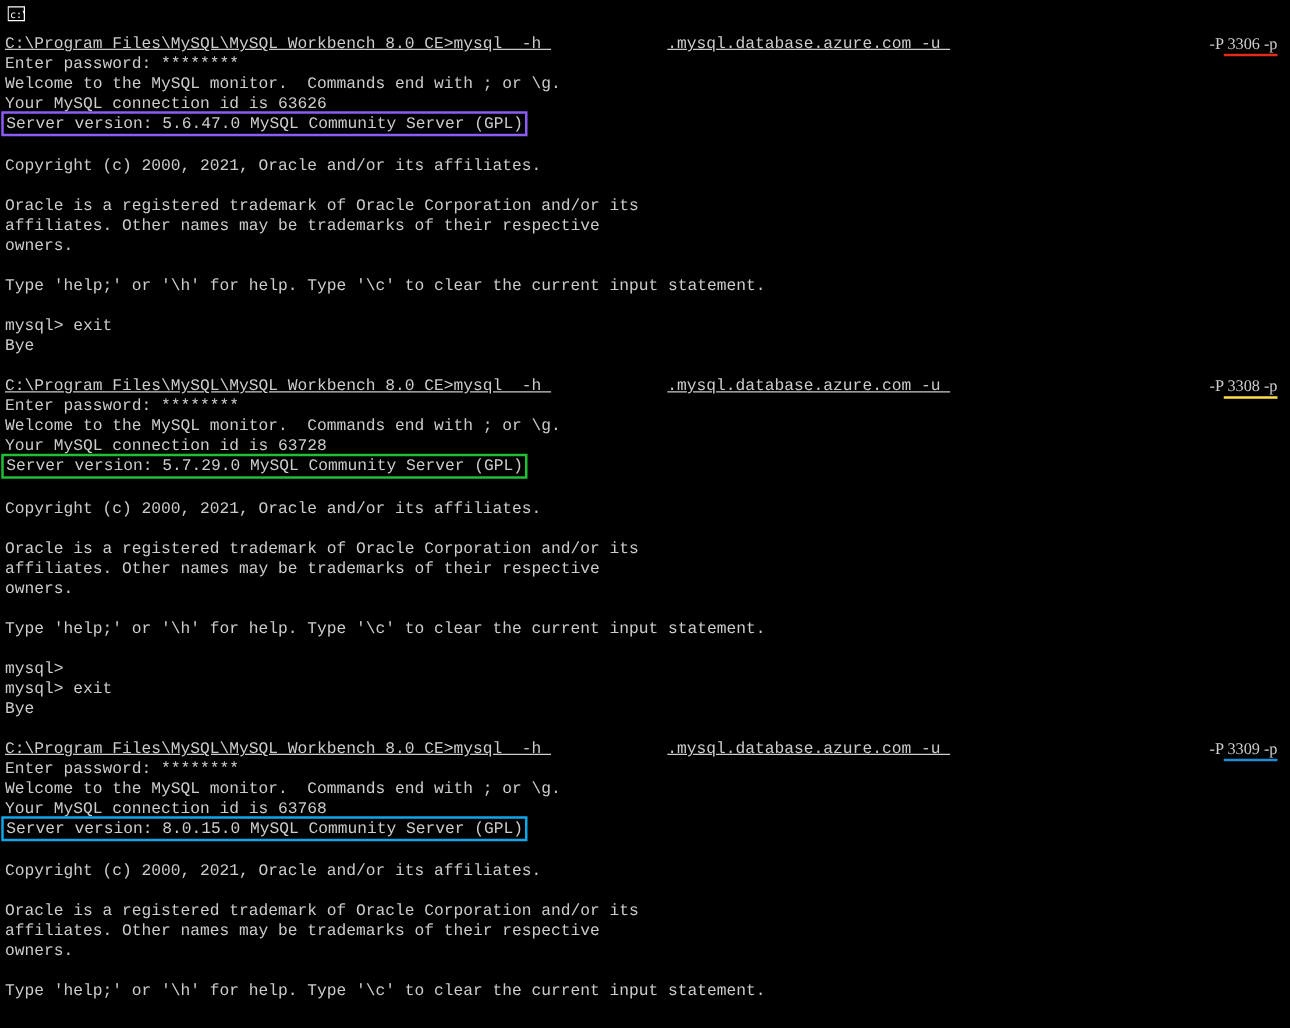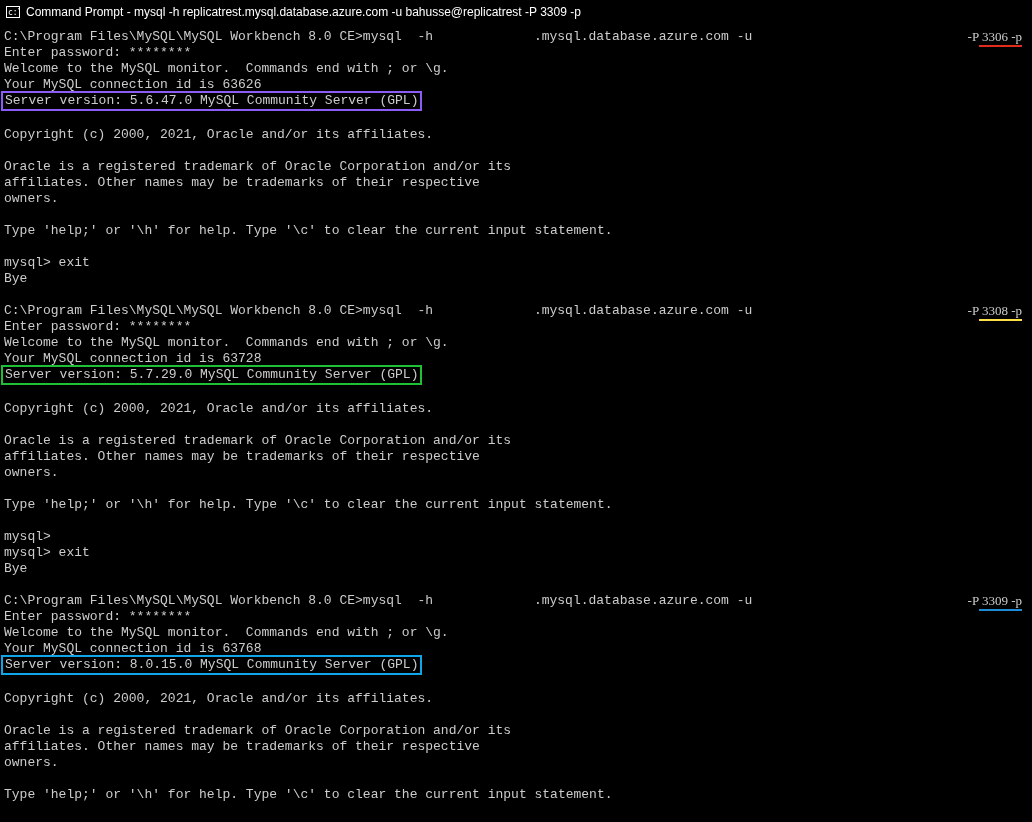--- a/index.html
+++ b/index.html
@@ -37,31 +37,30 @@
       position: relative;
     }
     .line { display: block; min-height: 16px; }
     .underline-red { border-bottom: 2px solid #e32b1c; padding-bottom: 1px; }
     .underline-green { border-bottom: 2px solid #fde047; padding-bottom: 1px; }
     .underline-blue { border-bottom: 2px solid #1f8dd6; padding-bottom: 1px; }
     .box-red { border: 2px solid #8b5cf6; display: inline-block; padding: 0 2px; margin-top:-2px; margin-left:-3px;}
     .box-green { border: 2px solid #1fbf36; display: inline-block; padding: 0 2px; margin-top:-2px; margin-left:-3px;text-align:right;}
     .box-blue { border: 2px solid #0ea5e9; display: inline-block; padding: 0 2px; margin-top:-2px; margin-left:-3px;}
     .connect-row { display: flex; }
-    .connect-left { flex: 0 0 auto; }
+    .connect-left { flex: 0 0 auto; text-decoration: underline; }
     .connect-mid { flex: 0 0 auto; width: 93px; }
-    .connect-gap { flex: 0 0 auto; }
+    .connect-gap { flex: 0 0 auto; text-decoration: underline; }
     .connect-right { margin-left: auto; padding-right: 6px; font-family: Liberation Serif, serif; }
   </style>
 </head>
 <body>
 
 <div class="titlebar">
   <span class="titlebar-icon">
     <svg width="14" height="14" viewBox="0 0 14 14">
       <rect x="0.5" y="1.5" width="13" height="11" fill="#000" stroke="#fff" stroke-width="1"></rect>
       <text x="2" y="10" font-size="8" fill="#fff" font-family="monospace">c:\</text>
     </svg>
   </span>
-  <span>Command Prompt - mysql   -h replicatrest.mysql.database.azure.com -u bahusse@replicatrest -P 3309 -p</span>
 </div>
 
 <div class="terminal" id="terminal"><div class="line connect-row"><span class="connect-left">C:\Program Files\MySQL\MySQL Workbench 8.0 CE&gt;mysql  -h </span><span class="connect-mid"></span><span class="connect-gap">.mysql.database.azure.com -u </span><span class="connect-right"><span>-P</span><span class="underline-red"> 3306 -p</span></span></div><div class="line">Enter password: ********</div><div class="line">Welcome to the MySQL monitor.  Commands end with ; or \g.</div><div class="line">Your MySQL connection id is 63626</div><div class="line"><span class="box-red">Server version: 5.6.47.0 MySQL Community Server (GPL)</span></div><div class="line"></div><div class="line">Copyright (c) 2000, 2021, Oracle and/or its affiliates.</div><div class="line"></div><div class="line">Oracle is a registered trademark of Oracle Corporation and/or its</div><div class="line">affiliates. Other names may be trademarks of their respective</div><div class="line">owners.</div><div class="line"></div><div class="line">Type 'help;' or '\h' for help. Type '\c' to clear the current input statement.</div><div class="line"></div><div class="line">mysql&gt; exit</div><div class="line">Bye</div><div class="line"></div><div class="line connect-row"><span class="connect-left">C:\Program Files\MySQL\MySQL Workbench 8.0 CE&gt;mysql  -h </span><span class="connect-mid"></span><span class="connect-gap">.mysql.database.azure.com -u </span><span class="connect-right"><span>-P</span><span class="underline-green"> 3308 -p</span></span></div><div class="line">Enter password: ********</div><div class="line">Welcome to the MySQL monitor.  Commands end with ; or \g.</div><div class="line">Your MySQL connection id is 63728</div><div class="line"><span class="box-green">Server version: 5.7.29.0 MySQL Community Server (GPL)</span></div><div class="line"></div><div class="line">Copyright (c) 2000, 2021, Oracle and/or its affiliates.</div><div class="line"></div><div class="line">Oracle is a registered trademark of Oracle Corporation and/or its</div><div class="line">affiliates. Other names may be trademarks of their respective</div><div class="line">owners.</div><div class="line"></div><div class="line">Type 'help;' or '\h' for help. Type '\c' to clear the current input statement.</div><div class="line"></div><div class="line">mysql&gt;</div><div class="line">mysql&gt; exit</div><div class="line">Bye</div><div class="line"></div><div class="line connect-row"><span class="connect-left">C:\Program Files\MySQL\MySQL Workbench 8.0 CE&gt;mysql  -h </span><span class="connect-mid"></span><span class="connect-gap">.mysql.database.azure.com -u </span><span class="connect-right"><span>-P</span><span class="underline-blue"> 3309 -p</span></span></div><div class="line">Enter password: ********</div><div class="line">Welcome to the MySQL monitor.  Commands end with ; or \g.</div><div class="line">Your MySQL connection id is 63768</div><div class="line"><span class="box-blue">Server version: 8.0.15.0 MySQL Community Server (GPL)</span></div><div class="line"></div><div class="line">Copyright (c) 2000, 2021, Oracle and/or its affiliates.</div><div class="line"></div><div class="line">Oracle is a registered trademark of Oracle Corporation and/or its</div><div class="line">affiliates. Other names may be trademarks of their respective</div><div class="line">owners.</div><div class="line"></div><div class="line">Type 'help;' or '\h' for help. Type '\c' to clear the current input statement.</div><div class="line"></div></div>
 
 </body></html>

